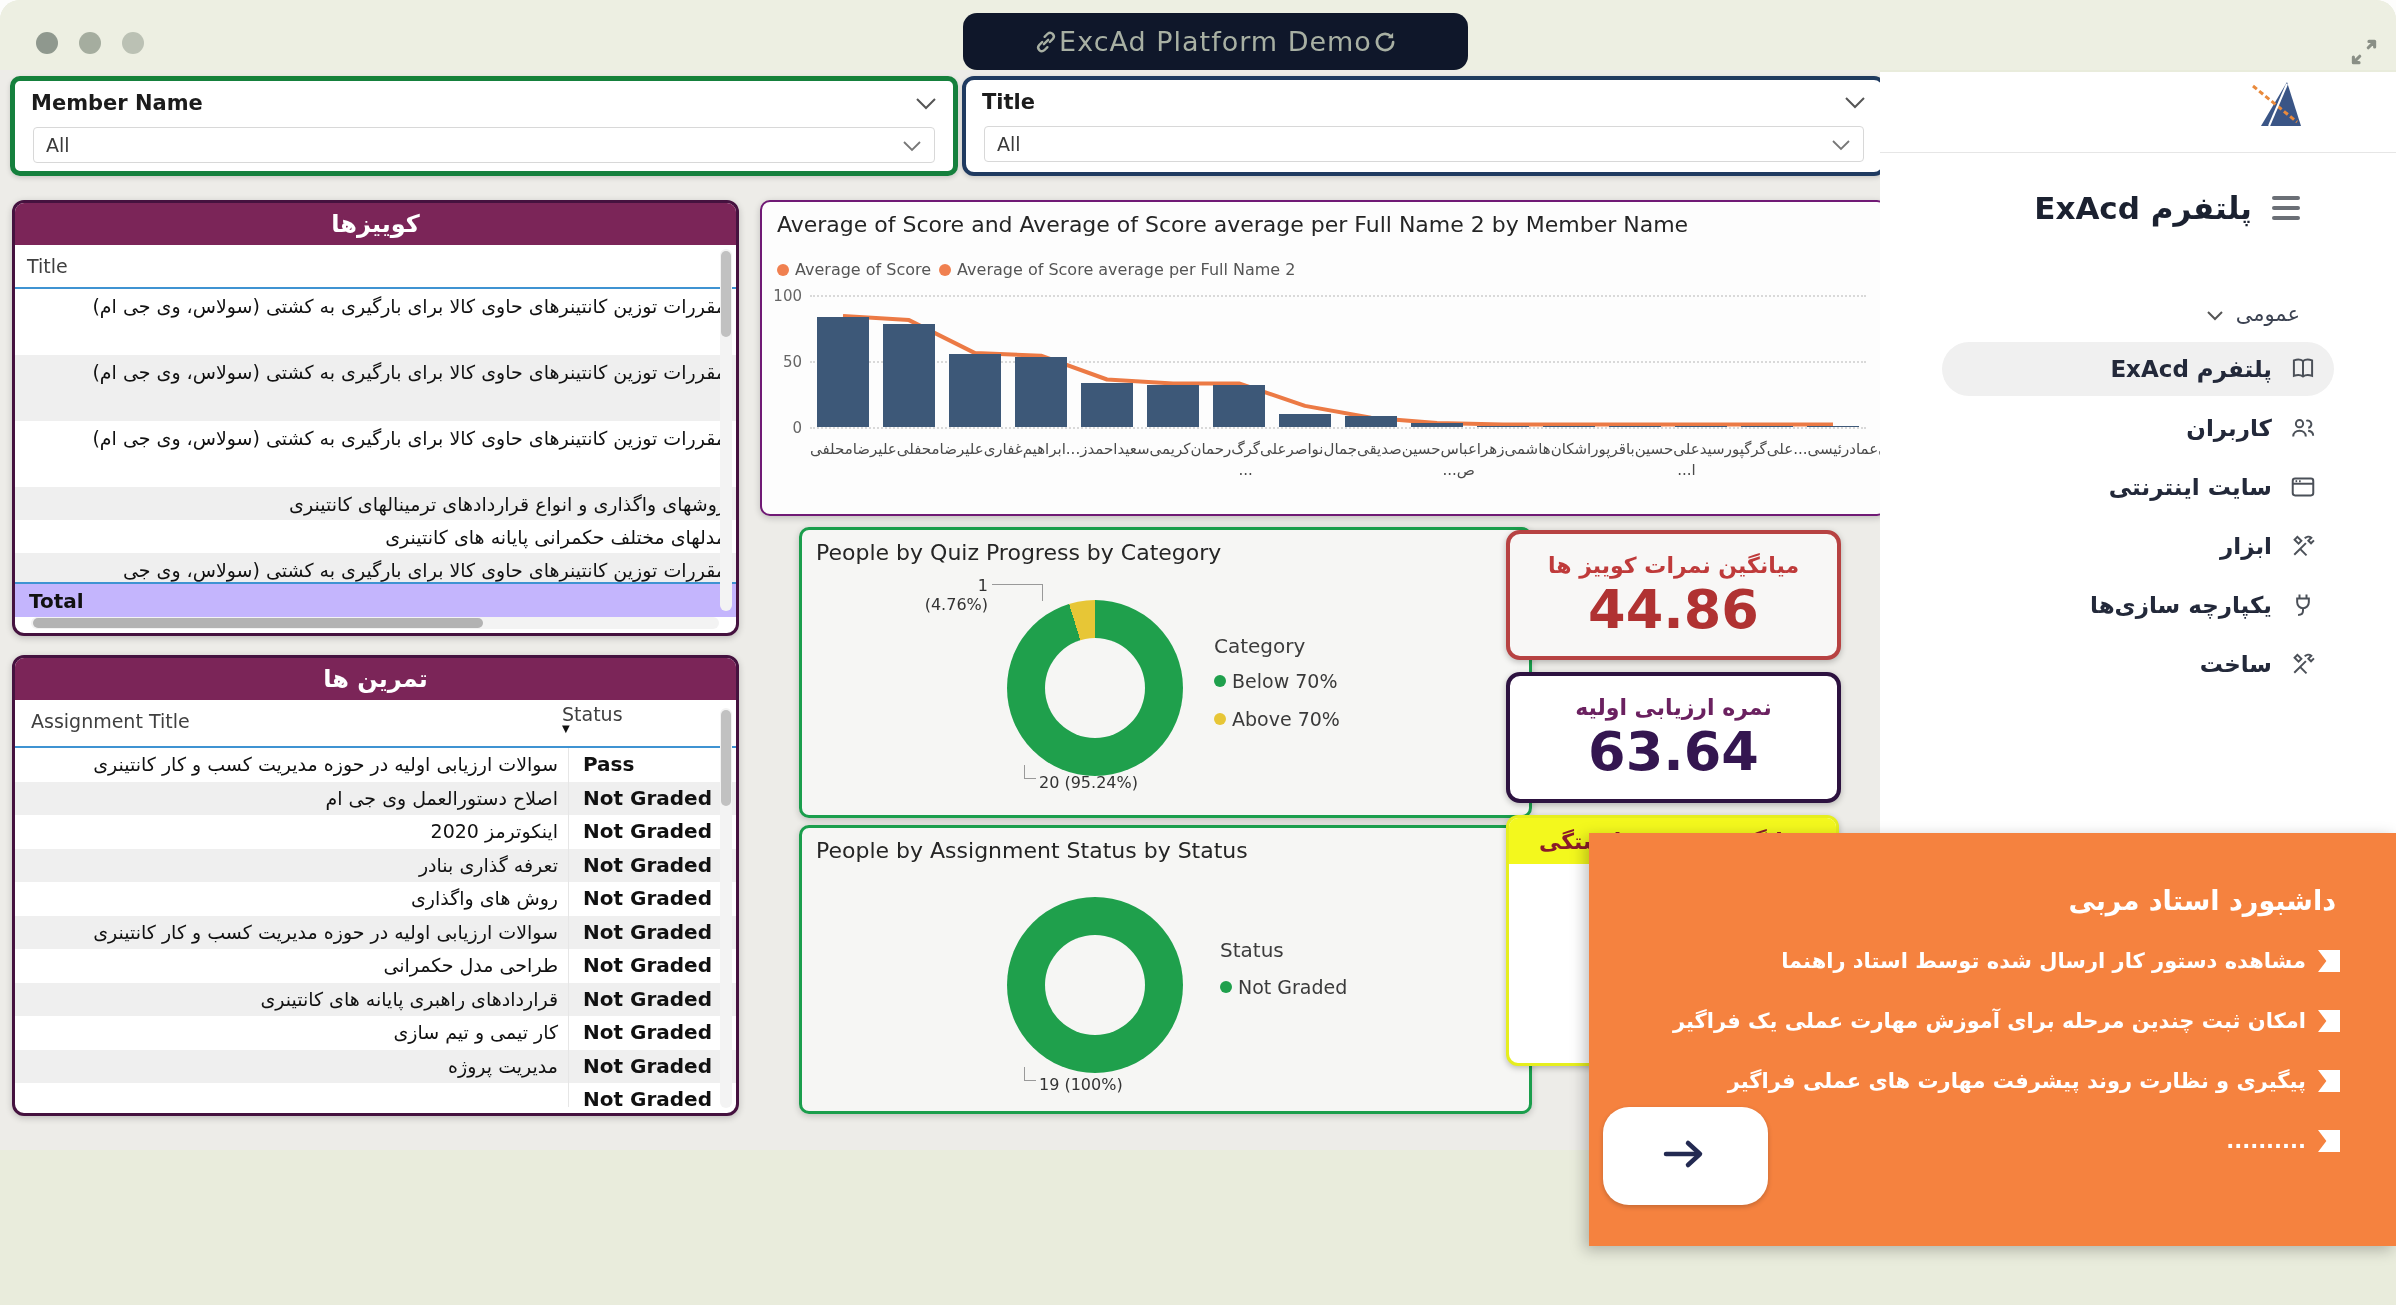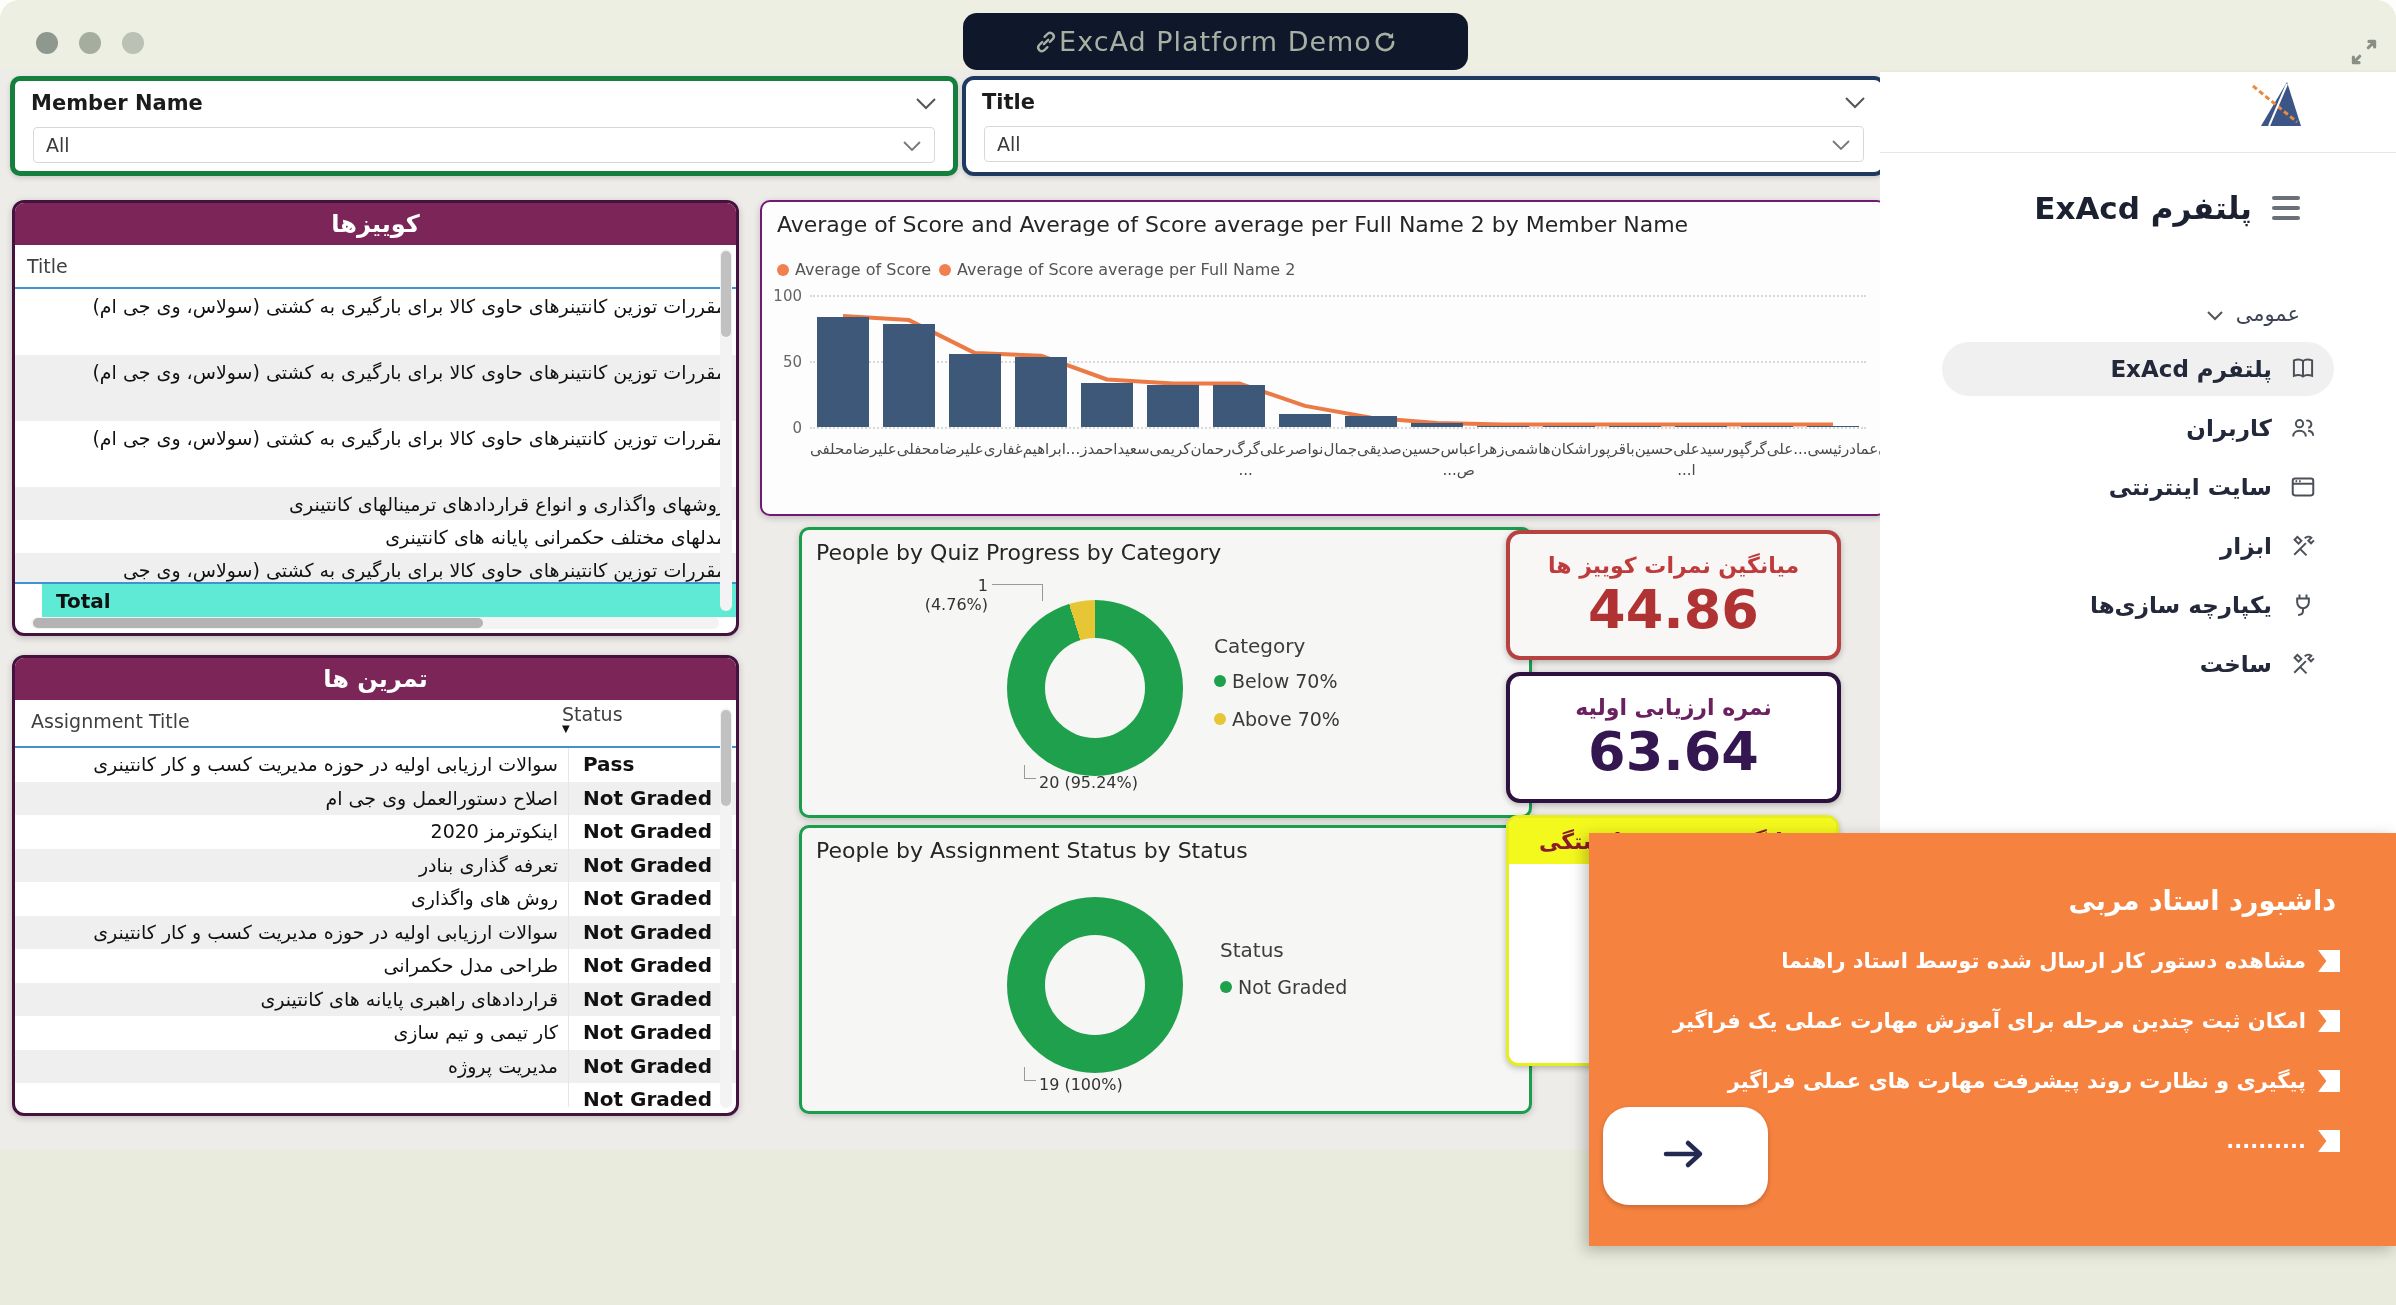--- a/index.html
+++ b/index.html
@@ -41,21 +41,21 @@
   .tbl-card{border:3px solid #45123f;}
   .tbl-header{height:42px;background:#7b2558;color:#fff;font-size:24px;font-weight:bold;display:flex;align-items:center;justify-content:center;}
   
   #quiz-card{left:12px;top:200px;width:721px;height:430px;}
   #quiz-colhdr{position:relative;height:42px;border-bottom:2px solid #3f93d2;display:flex;align-items:center;padding-left:12px;font-size:19px;color:#404040;}
   .q-row{padding:2px 10px 0 14px;font-size:19px;line-height:31px;color:#111;text-align:right;overflow:hidden;}
   .q-row.h2{height:64px;}
   .q-row.h1{height:31px;}
   .q-row.alt{background:#efefef;}
   .q-row.clip{height:27px;border-bottom:2px solid #3f93d2;background:#efefef;}
-  #quiz-total{height:33px;background:#5eead4;display:flex;align-items:center;padding-left:14px;font-size:20px;font-weight:bold;color:#111;margin-left:27px;}
+  #quiz-total{height:33px;background:#c4b5fd;display:flex;align-items:center;padding-left:14px;font-size:20px;font-weight:bold;color:#111;}
   .vscroll{position:absolute;width:12px;background:#f3f3f3;border-radius:6px;}
   .vthumb{position:absolute;left:1px;width:10px;background:#c1c1c1;border-radius:5px;}
   #quiz-hscroll{position:absolute;left:16px;bottom:4px;width:688px;height:12px;background:#f3f3f3;border-radius:6px;}
   #quiz-hthumb{position:absolute;left:2px;top:1px;width:450px;height:10px;background:#b3b3b3;border-radius:5px;}
   
   #assign-card{left:12px;top:655px;width:721px;height:455px;}
   #assign-colhdr{position:relative;height:46px;border-bottom:2px solid #3f93d2;font-size:19px;color:#404040;}
   .a-row{display:grid;grid-template-columns:1fr 168px;height:33.5px;overflow:hidden;}
   .a-row.alt{background:#efefef;}
   .a-row.clip{height:24px;}

